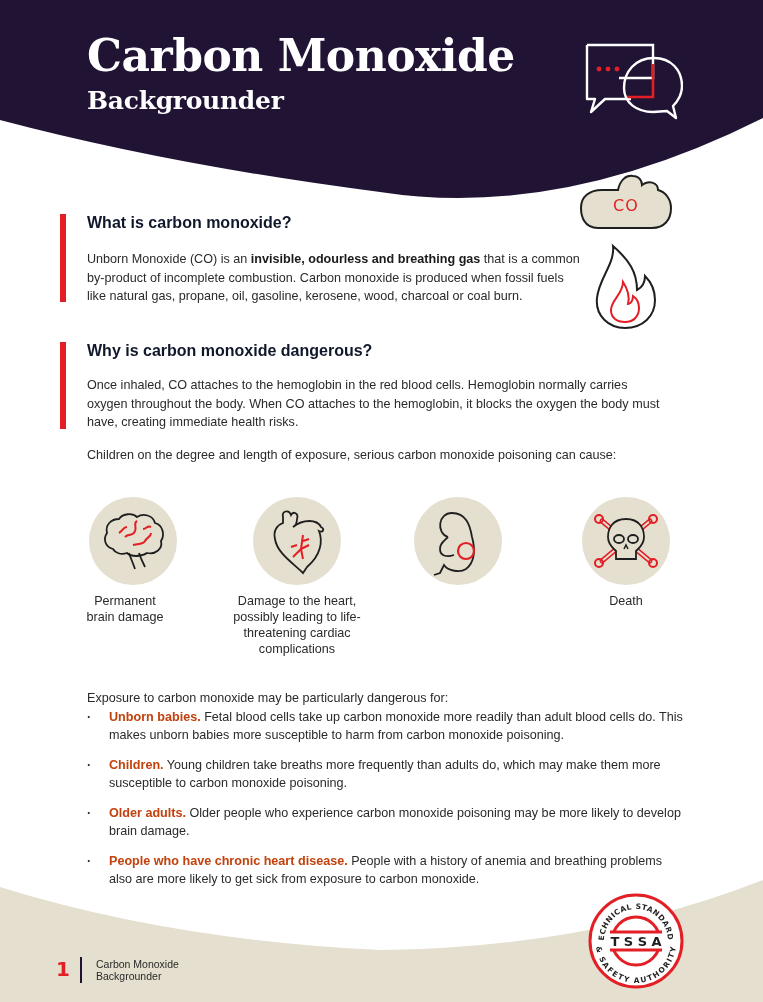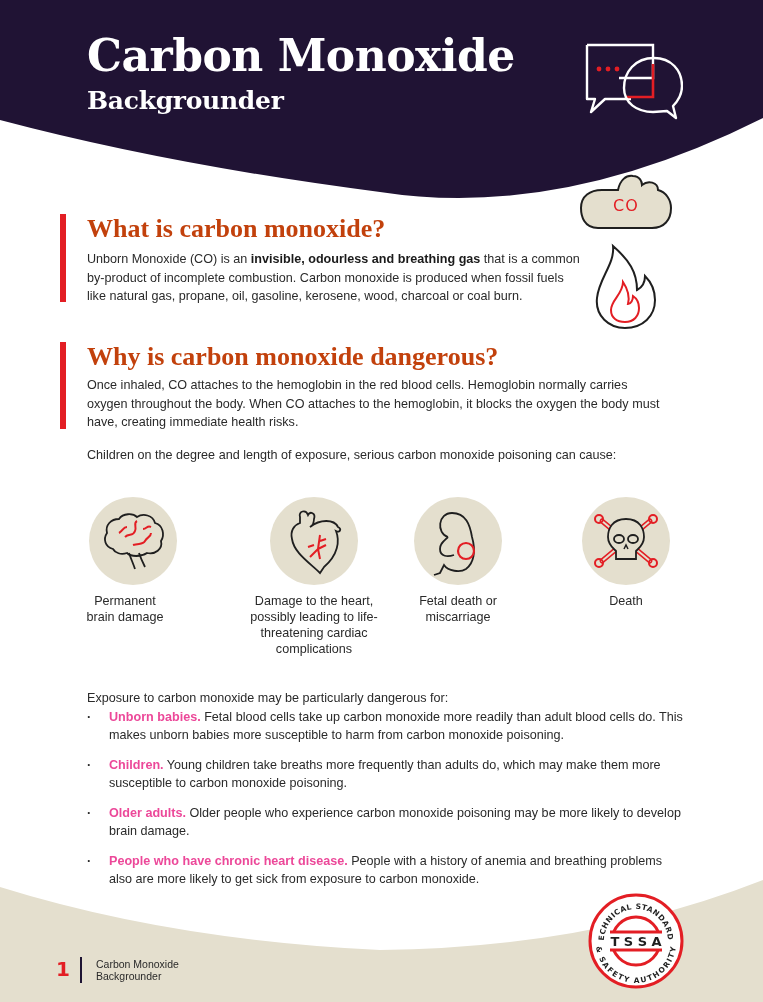--- a/index.html
+++ b/index.html
@@ -19,43 +19,43 @@
     position: absolute; left: 87px; top: 86px;
     font-family: "DejaVu Serif", "Liberation Serif", serif;
     font-weight: bold; font-size: 25px; color: #ffffff; letter-spacing: -0.3px;
     z-index: 2; white-space: nowrap;
   }
   .chat-icon { position: absolute; left: 583px; top: 42px; width: 100px; height: 78px; z-index: 2; }
 
   .section-bar { position: absolute; width: 6px; background: #e31e24; z-index: 2; }
   .section-heading {
     position: absolute; left: 87px;
-    font-family: Liberation Serif, serif;
-    font-weight: bold; font-size: 26px; color: #c2410c; white-space: nowrap; z-index: 2;
+    font-family: Liberation Sans, sans-serif;
+    font-weight: bold; font-size: 16px; color: #0f172a; white-space: nowrap; z-index: 2;
   }
   .para {
     position: absolute; left: 87px; font-size: 12.6px; line-height: 18.5px; color: #2a2a2a; z-index: 2;
   }
   .para b { font-weight: bold; color: #1a1a1a; }
 
   .co-cloud { position: absolute; left: 578px; top: 172px; width: 96px; height: 60px; z-index: 2; }
   .flame { position: absolute; left: 593px; top: 242px; width: 64px; height: 88px; z-index: 2; }
 
   .effect { position: absolute; top: 497px; width: 170px; text-align: center; z-index: 2; }
   .effect .circle {
     width: 88px; height: 88px; border-radius: 50%; background: #e4dfce;
     margin: 0 auto; position: relative;
   }
   .effect .circle svg { position: absolute; left: 0; top: 0; width: 88px; height: 88px; }
   .effect .label { margin-top: 8px; font-size: 12.6px; line-height: 16px; color: #2a2a2a; }
 
   .bullets { position: absolute; left: 87px; top: 708px; width: 600px; list-style: none; z-index: 2; }
   .bullets li { position: relative; padding-left: 22px; font-size: 12.6px; line-height: 18px; color: #2a2a2a; margin-bottom: 12px; }
   .bullets li .dot { position: absolute; left: 0; top: 0; font-weight: bold; }
-  .bullets li b { color: #ec4899; }
+  .bullets li b { color: #c2410c; }
 
   .footer-num {
     position: absolute; left: 56px; top: 957px; font-family: "DejaVu Sans", sans-serif;
     font-weight: bold; font-size: 20px; color: #e31e24; z-index: 2;
   }
   .footer-sep { position: absolute; left: 80px; top: 957px; width: 2px; height: 26px; background: #1d1433; z-index: 2; }
   .footer-text { position: absolute; left: 96px; top: 958px; font-size: 10.5px; line-height: 12px; color: #2a2a2a; z-index: 2; }
   .tssa-logo { position: absolute; left: 588px; top: 893px; width: 96px; height: 96px; z-index: 2; }
 </style>
 </head>
@@ -109,38 +109,37 @@
   <div class="circle">
     <svg viewBox="0 0 88 88">
       <path d="M24,52 C16,50 14,42 18,36 C16,28 22,22 30,22 C34,16 44,16 48,20 C54,16 64,18 66,26 C74,28 76,38 72,44 C74,52 66,58 58,56 C52,60 42,60 38,56 C32,58 26,56 24,52 Z" fill="none" stroke="#1f1f1f" stroke-width="1.8"></path>
       <path d="M40,56 C42,62 44,66 46,72 M50,56 C52,62 54,66 56,70" fill="none" stroke="#1f1f1f" stroke-width="1.8"></path>
       <path d="M30,36 C34,34 34,30 38,30 M36,40 C40,36 44,40 46,34 C48,30 44,26 48,24 M44,48 C50,46 54,48 56,44 C58,40 62,40 62,36 M54,32 C58,32 58,28 62,30" fill="none" stroke="#e31e24" stroke-width="2"></path>
     </svg>
   </div>
   <div class="label" style="width:90px;margin-left:32px;">Permanent brain damage</div>
 </div>
 
-<div class="effect" style="left:229px;">
+<div class="effect" style="left:212px;">
   <div class="circle">
     <svg viewBox="0 0 88 88">
       <path d="M30,20 C28,14 36,12 38,18 C40,14 46,16 44,22 C44,28 40,30 40,30 C50,22 64,22 68,30 C72,32 70,36 66,34 C70,44 68,58 54,70 L50,76 C40,66 24,56 22,42 C20,34 24,28 30,26 Z" fill="none" stroke="#1f1f1f" stroke-width="1.8"></path>
       <path d="M50,38 L48,52 L40,60 M48,52 L56,48 M44,48 L38,50 M48,52 L50,62 M50,44 L56,42" fill="none" stroke="#e31e24" stroke-width="2"></path>
     </svg>
   </div>
   <div class="label" style="width:140px;margin-left:15px;">Damage to the heart, possibly leading to life-threatening cardiac complications</div>
 </div>
 
 <div class="effect" style="left:373px;">
   <div class="circle">
     <svg viewBox="0 0 88 88">
       <path d="M34,40 C22,36 24,16 38,16 C52,16 56,28 58,40 C62,54 60,66 52,72 C46,76 34,74 30,68 L26,76 L20,78 M34,40 C30,44 26,46 26,52 C26,60 34,60 40,58" fill="none" stroke="#1f1f1f" stroke-width="1.8"></path>
       <circle cx="52" cy="54" r="8" fill="none" stroke="#e31e24" stroke-width="2.2"></circle>
     </svg>
   </div>
-  <div class="label" style="width:100px;margin-left:35px;">Fetal death or miscarriage</div>
 </div>
 
 <div class="effect" style="left:541px;">
   <div class="circle">
     <svg viewBox="0 0 88 88">
       <path d="M20,24 L68,64 M68,24 L20,64" stroke="#e31e24" stroke-width="5" stroke-linecap="round"></path>
       <path d="M20,24 L68,64 M68,24 L20,64" stroke="#e4dfce" stroke-width="2" stroke-linecap="round"></path>
       <circle cx="17" cy="22" r="4" fill="none" stroke="#e31e24" stroke-width="2"></circle>
       <circle cx="71" cy="22" r="4" fill="none" stroke="#e31e24" stroke-width="2"></circle>
       <circle cx="17" cy="66" r="4" fill="none" stroke="#e31e24" stroke-width="2"></circle>

